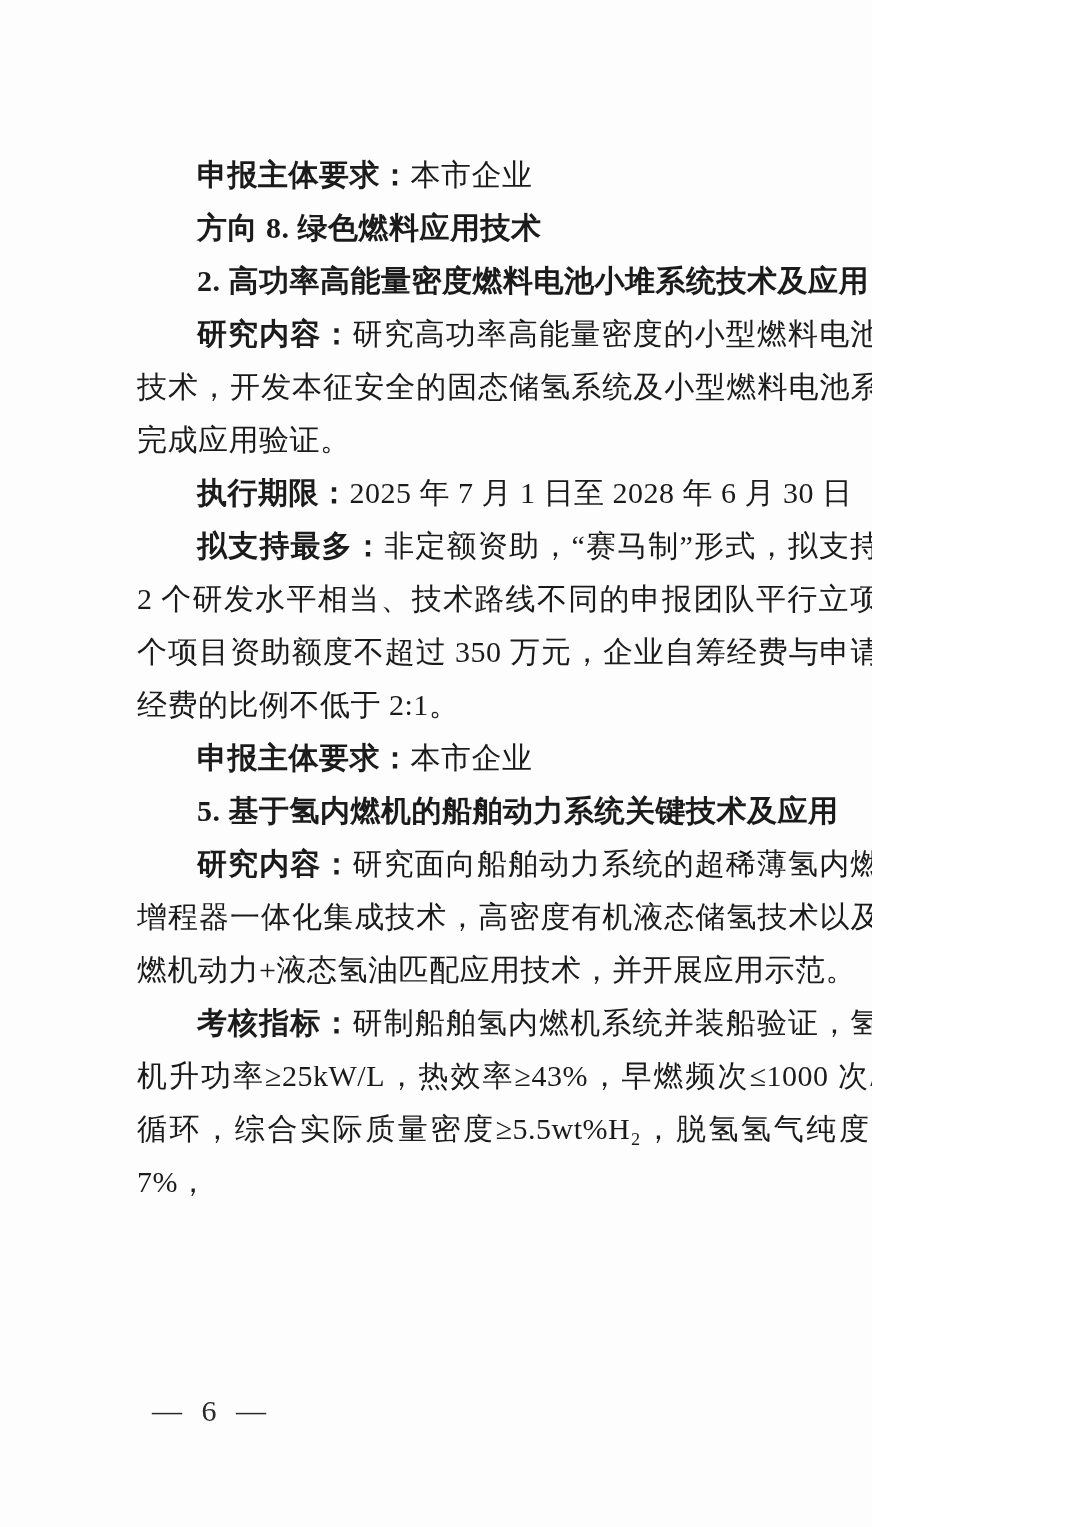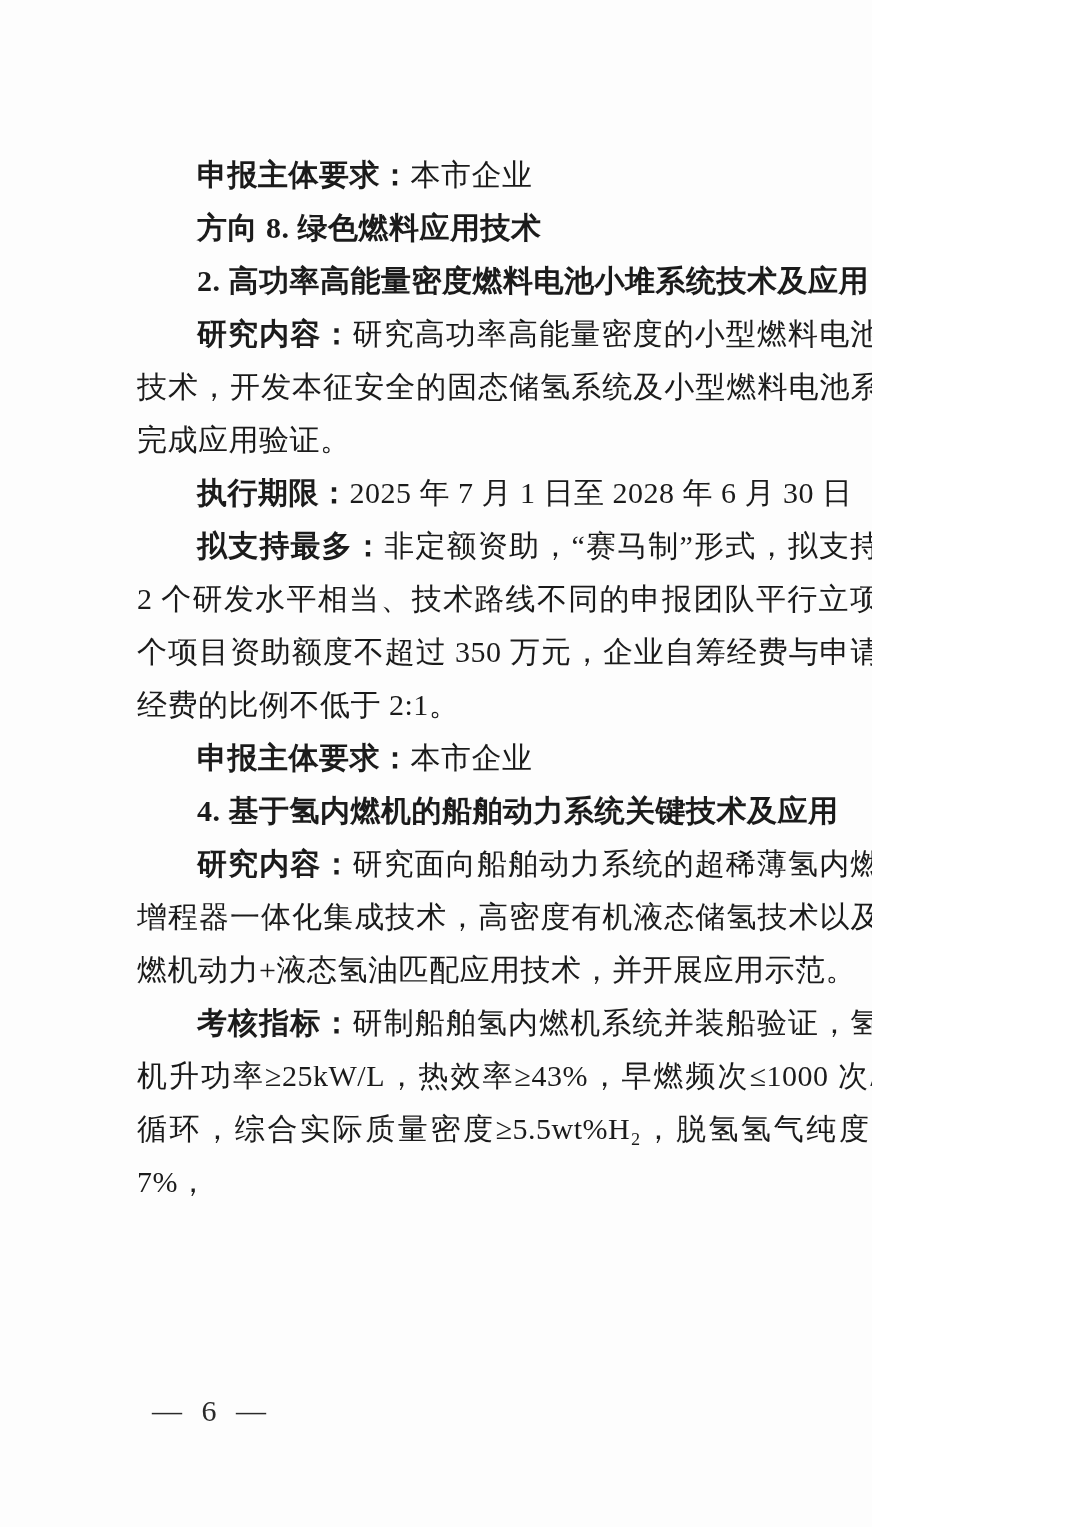--- a/index.html
+++ b/index.html
@@ -54,21 +54,21 @@
 
 <div class="page">
   <main class="content">
       <p class="para labeled"><span class="plabel">申报主体要求：</span>本市企业</p>
       <p class="para heading">方向 8. 绿色燃料应用技术</p>
       <p class="para heading">2. 高功率高能量密度燃料电池小堆系统技术及应用</p>
       <p class="para labeled"><span class="plabel">研究内容：</span>研究高功率高能量密度的小型燃料电池系统技术，开发本征安全的固态储氢系统及小型燃料电池系统并完成应用验证。</p>
       <p class="para labeled"><span class="plabel">执行期限：</span>2025 年 7 月 1 日至 2028 年 6 月 30 日</p>
       <p class="para labeled"><span class="plabel">拟支持最多：</span>非定额资助，“赛马制”形式，拟支持最多 2 个研发水平相当、技术路线不同的申报团队平行立项，每个项目资助额度不超过 350 万元，企业自筹经费与申请资助经费的比例不低于 2:1。</p>
       <p class="para labeled"><span class="plabel">申报主体要求：</span>本市企业</p>
-      <p class="para heading">4. 基于氢内燃机的船舶动力系统关键技术及应用</p>
+      <p class="para heading">5. 基于氢内燃机的船舶动力系统关键技术及应用</p>
       <p class="para labeled"><span class="plabel">研究内容：</span>研究面向船舶动力系统的超稀薄氢内燃机及增程器一体化集成技术，高密度有机液态储氢技术以及氢内燃机动力+液态氢油匹配应用技术，并开展应用示范。</p>
       <p class="para labeled"><span class="plabel">考核指标：</span>研制船舶氢内燃机系统并装船验证，氢内燃机升功率≥25kW/L，热效率≥43%，早燃频次≤1000 次/百万循环，综合实际质量密度≥5.5wt%H₂，脱氢氢气纯度≥99.97%，</p>
     </main>
 
   <footer class="pagefooter">
     <span>— 6 —</span>
   </footer>
 </div>
 
 </body></html>

